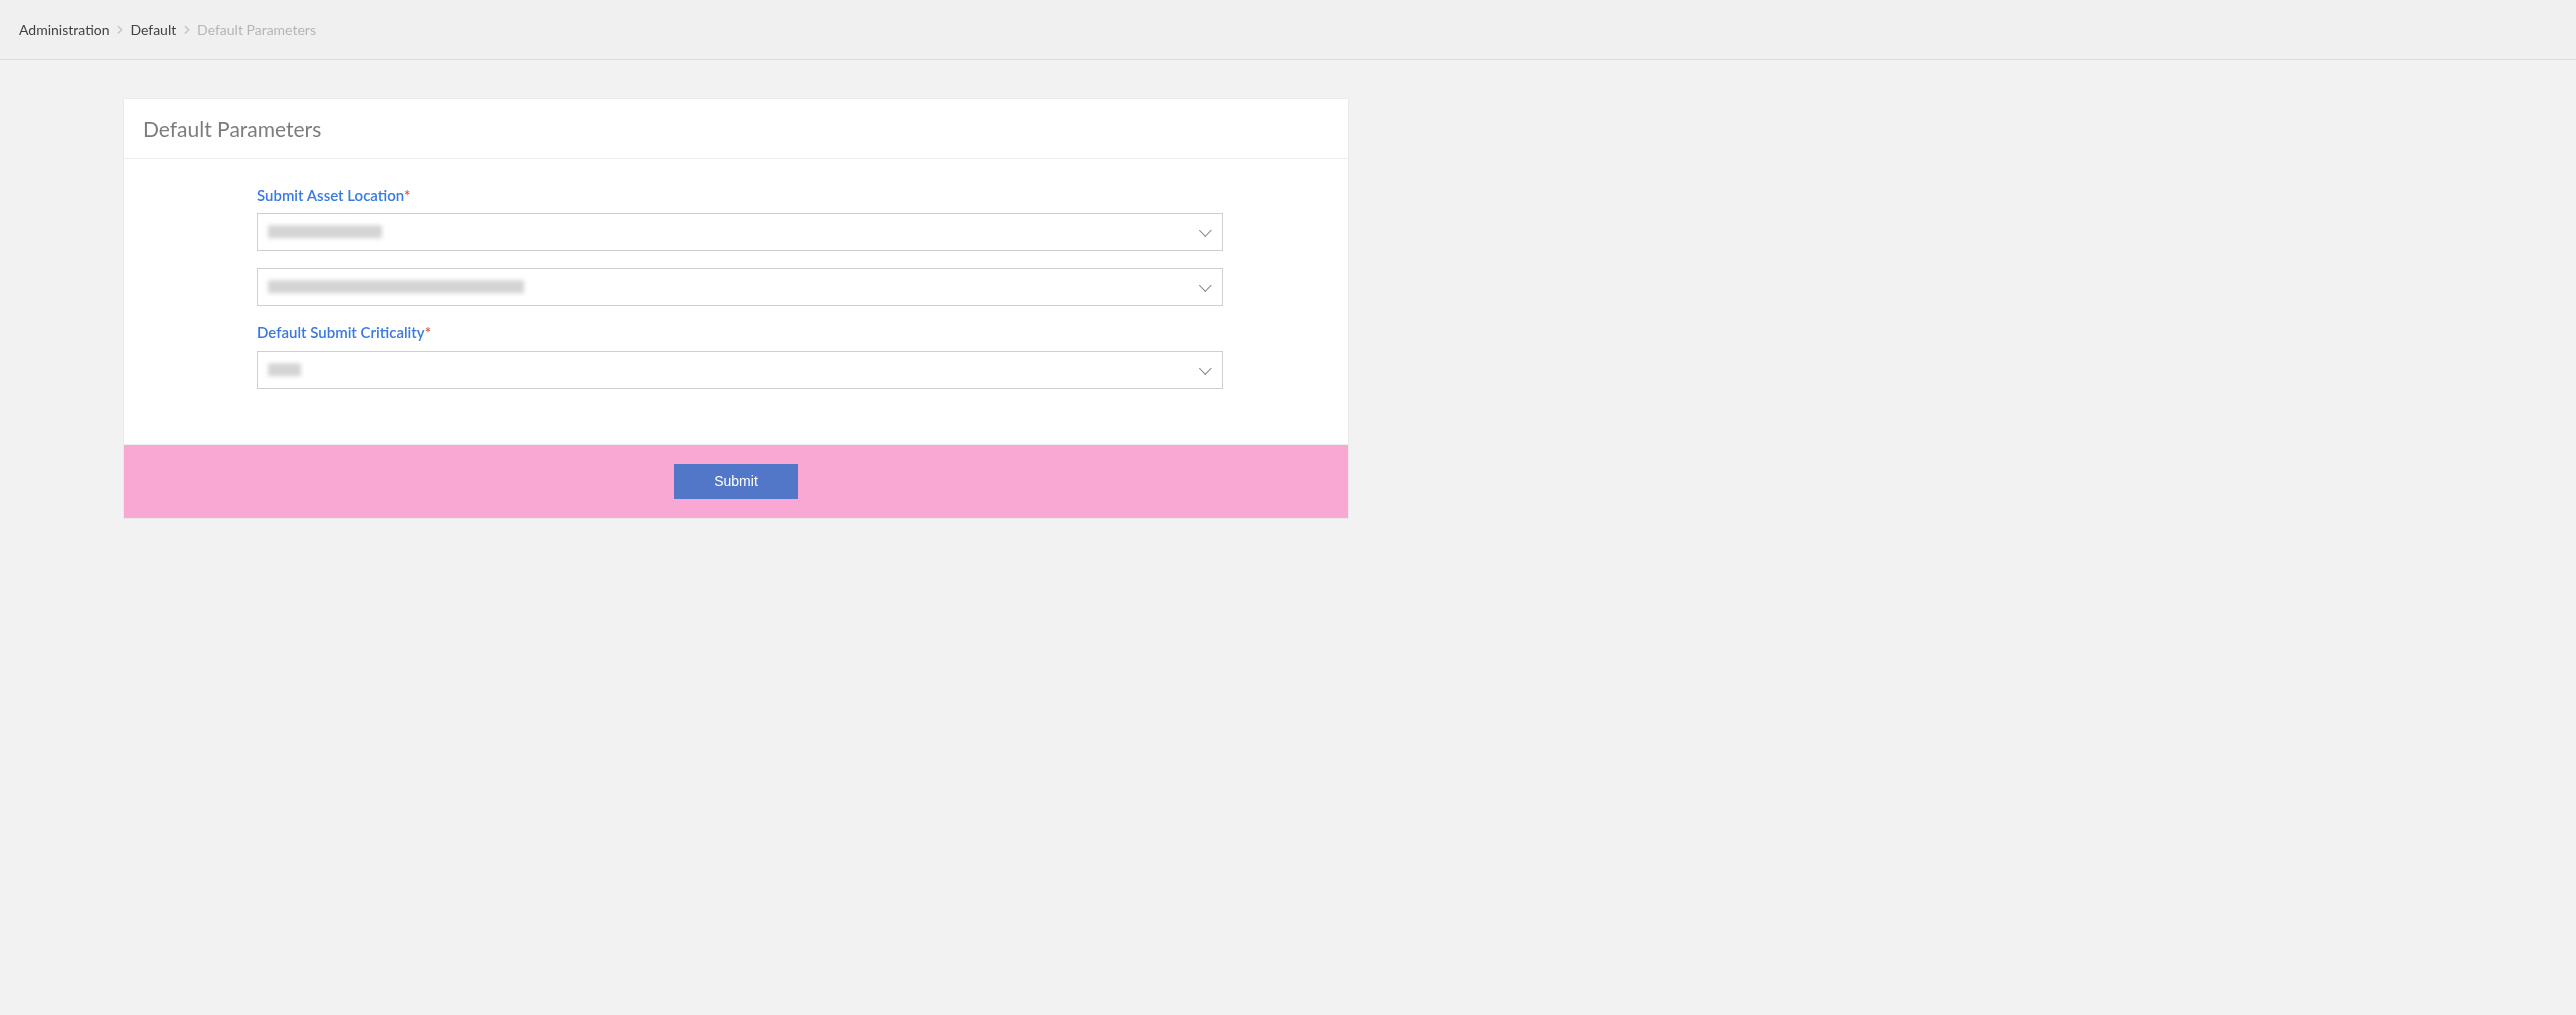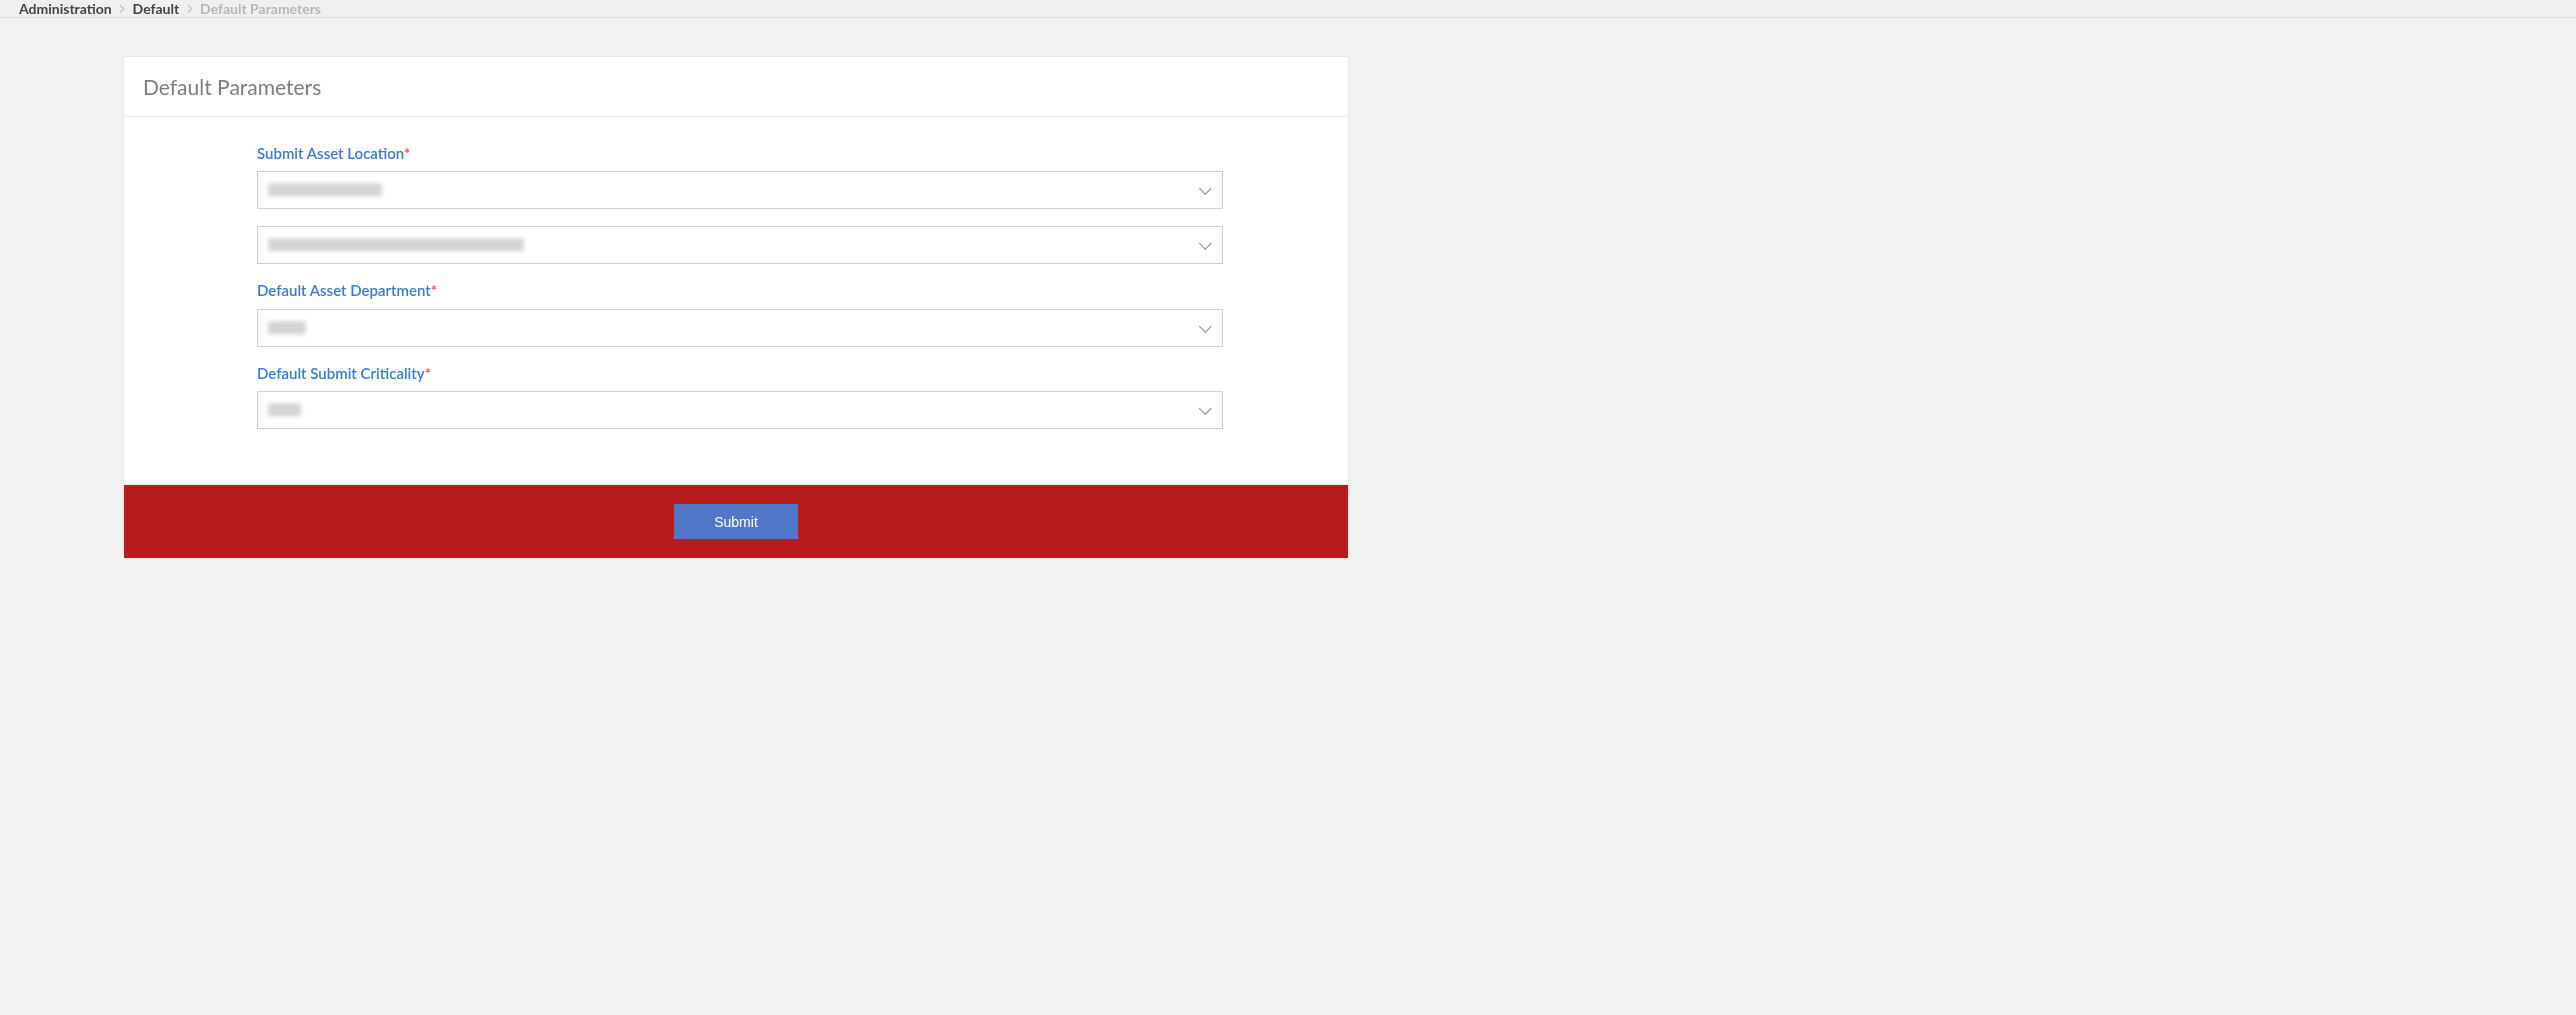--- a/index.html
+++ b/index.html
@@ -4,25 +4,24 @@
   <style>
     * { margin: 0; padding: 0; box-sizing: border-box; }
     body {
       font-family: -apple-system, "Segoe UI", "Lato", "Helvetica Neue", Arial, sans-serif;
       background: #f2f2f2;
       color: #333;
     }
     .breadcrumb {
       display: flex;
       align-items: center;
-      padding: 0 19px;
+      padding: 21px 19px;
       font-size: 14px;
       border-bottom: 0.9px solid #ddd;
       background: #f0f0f0;
-      font-weight: bold;
     }
     .breadcrumb .crumb {
       color: #424242;
       cursor: pointer;
     }
     .breadcrumb .crumb.active {
       color: #b5b5b5;
       cursor: default;
     }
     .breadcrumb .sep {
@@ -100,21 +99,21 @@
       left: 11.4px;
       top: 50%;
       transform: translateY(-50%);
       height: 13.3px;
       background: #d4d4d4;
       filter: blur(1.9px);
       border-radius: 1.9px;
       pointer-events: none;
     }
     .panel-footer {
-      background: #b91c1c;
+      background: #f9a8d4;
       border-top: 0.9px solid #eee;
       padding: 19px;
       text-align: center;
     }
     .btn-submit {
       display: inline-block;
       background: #5276c8;
       color: #fff;
       border: none;
       padding: 9.5px 40px;
@@ -159,29 +158,20 @@
           </div>
         </div>
 
         <div class="form-group">
           <div class="select-wrap">
             <select class="blurred"><option></option></select>
             <span class="blur-overlay" style="width:256px"></span>
           </div>
         </div>
 
-        <div class="form-group">
-          <label class="form-label">
-            <span>Default Asset Department</span><span class="required">*</span>
-          </label>
-          <div class="select-wrap">
-            <select class="blurred"><option></option></select>
-            <span class="blur-overlay" style="width:38px"></span>
-          </div>
-        </div>
 
         <div class="form-group">
           <label class="form-label">
             <span>Default Submit Criticality</span><span class="required">*</span>
           </label>
           <div class="select-wrap">
             <select class="blurred"><option></option></select>
             <span class="blur-overlay" style="width:33px"></span>
           </div>
         </div>

